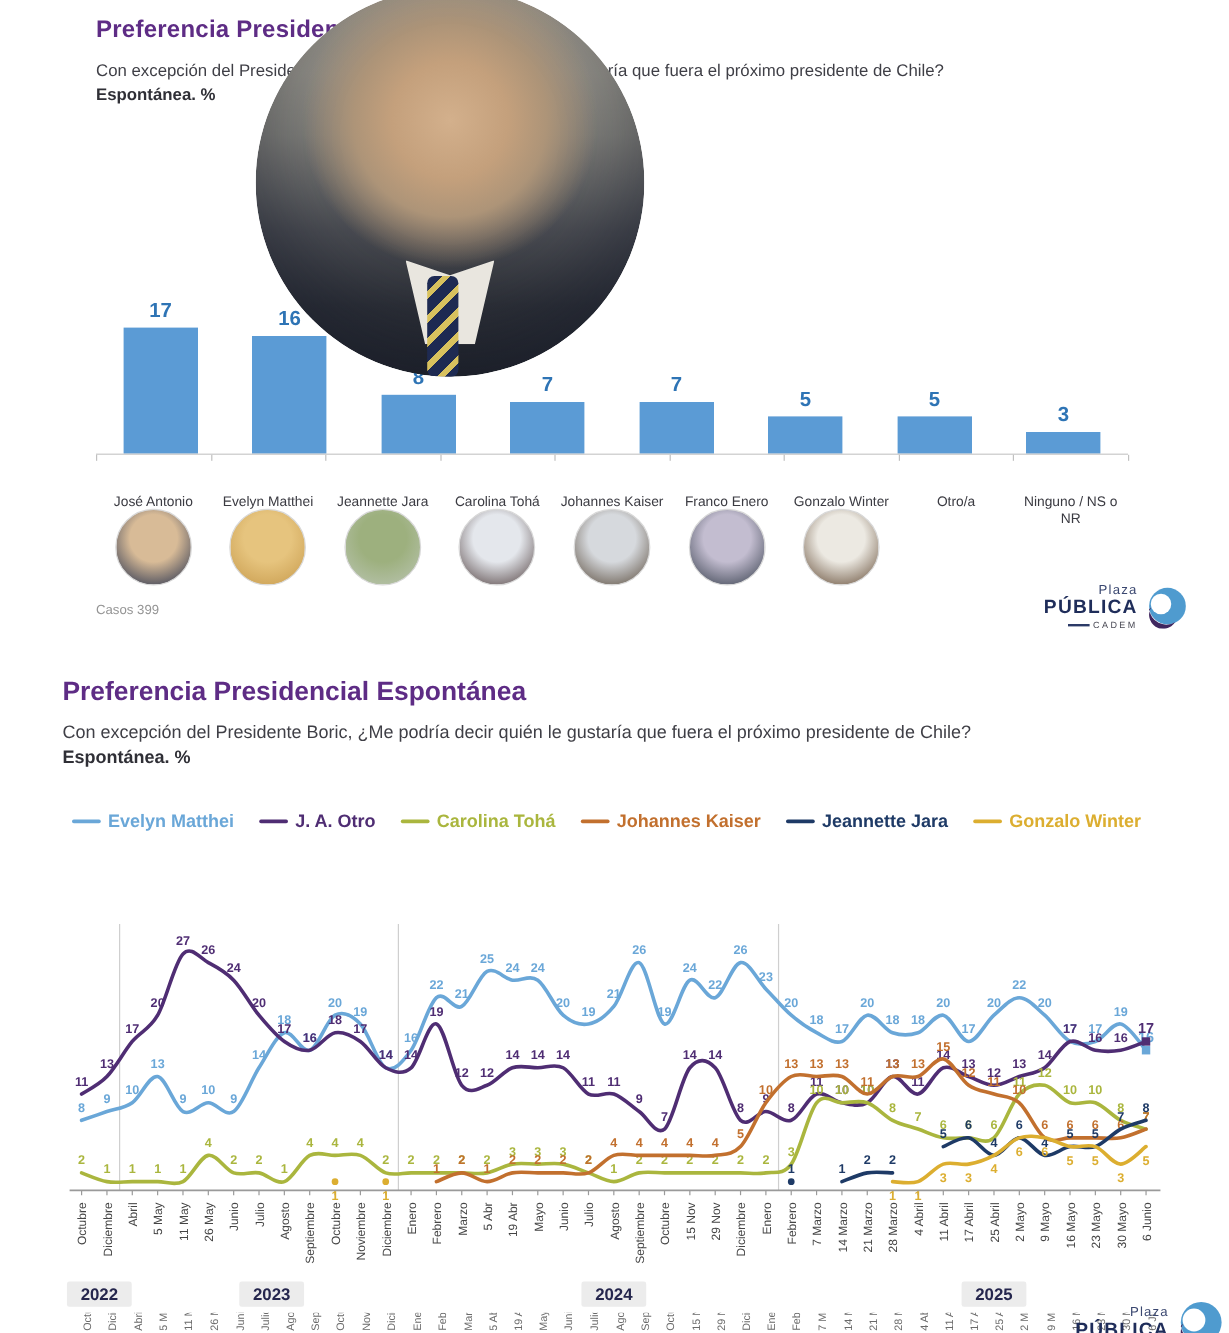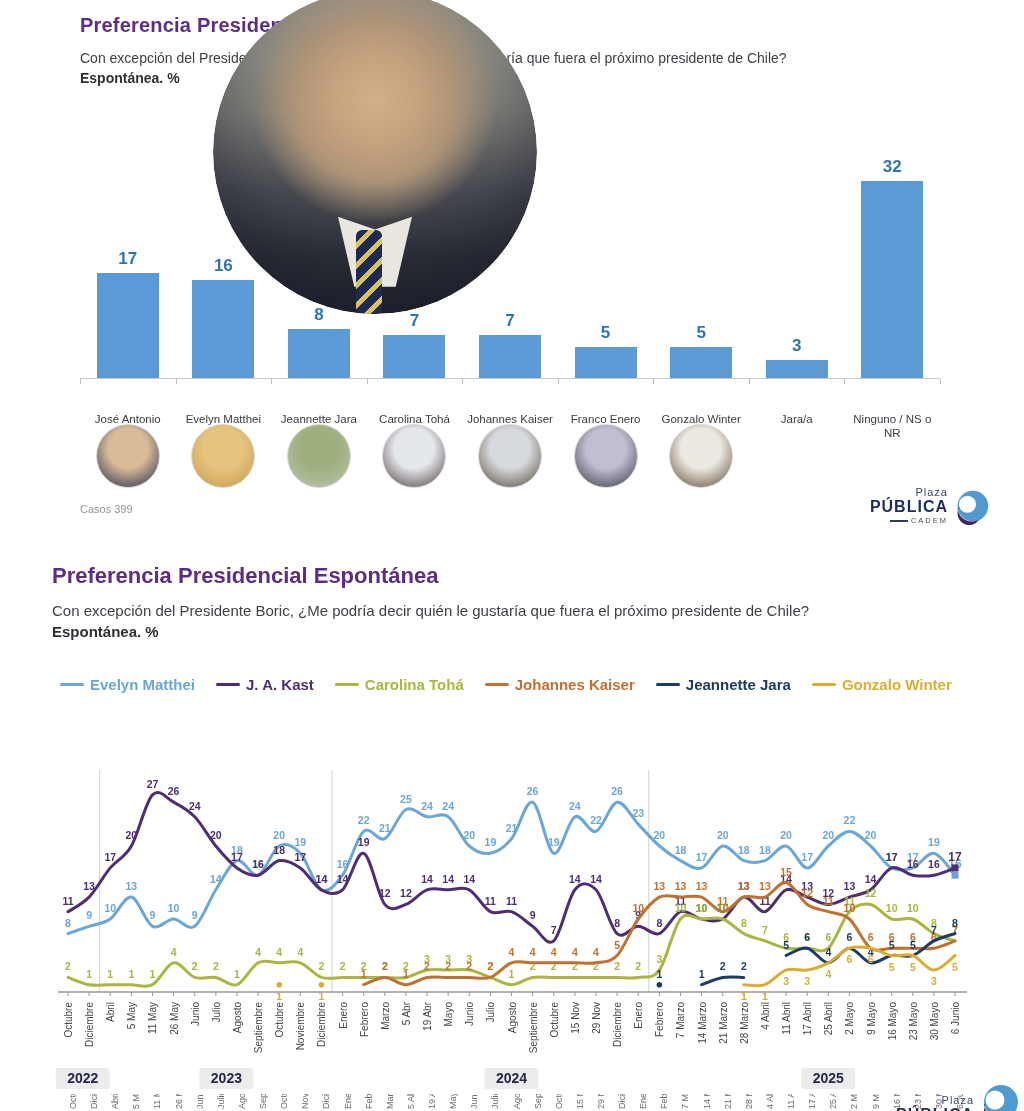--- a/index.html
+++ b/index.html
@@ -25,21 +25,21 @@
   .bar-rect{width:62px;background:#5b9bd5;}
   #bar-base{position:absolute;left:80px;top:378px;width:860px;border-top:1px solid #c9c9c9;}
   .base-tick{position:absolute;top:0;width:1px;height:5px;background:#c0c0c0;}
   #bar-cats{position:absolute;left:80px;top:384px;width:860px;display:flex;margin-top:28px;}
   .bar-cat{flex:1 1 0;text-align:center;font-size:11.5px;line-height:14px;color:#3b3b42;padding:0 4px;}
   #avatar-row{position:absolute;left:80px;top:424px;width:860px;display:flex;}
   .av-slot{flex:1 1 0;display:flex;justify-content:center;}
   .avatar{width:62px;height:62px;border-radius:50%;border:1px solid #d8d8d8;}
   .casos{position:absolute;left:80px;top:503px;font-size:11px;color:#949494;}
   
-  .logo{position:absolute;display:flex;align-items:flex-end;gap:6px;}
+  .logo{position:absolute;display:flex;align-items:center;gap:6px;}
   .logo-text{text-align:right;line-height:1;}
   .logo-plaza{font-size:11px;color:#3a4770;letter-spacing:1px;}
   .logo-publica{font-size:16px;font-weight:bold;color:#1f2d5a;letter-spacing:1px;margin-top:1px;}
   .logo-cadem{font-size:7.5px;color:#4a4a55;letter-spacing:2px;margin-top:2px;display:flex;align-items:center;justify-content:flex-end;gap:3px;}
   .cadem-line{display:inline-block;width:18px;height:2px;background:#2b3a67;}
   
   .s2-title{position:absolute;left:52px;top:563px;font-size:22px;font-weight:bold;color:#5e2c85;}
   .s2-sub{position:absolute;left:52px;top:600px;width:930px;font-size:15px;line-height:21px;color:#3f3f46;}
   .s2-sub b{color:#2f2f36;}
   #legend{position:absolute;left:60px;top:676px;width:930px;display:flex;align-items:center;}
@@ -93,24 +93,20 @@
           <div class="bar-rect" style="height: 30.75px; background: rgb(91, 155, 213);"></div>
         </div>
         <div class="bar-col">
           <div class="bar-val" style="color: rgb(46, 116, 181);">5</div>
           <div class="bar-rect" style="height: 30.75px; background: rgb(91, 155, 213);"></div>
         </div>
         <div class="bar-col">
           <div class="bar-val" style="color: rgb(46, 116, 181);">3</div>
           <div class="bar-rect" style="height: 18.45px; background: rgb(91, 155, 213);"></div>
         </div>
-        <div class="bar-col">
-          <div class="bar-val" style="color: rgb(46, 116, 181);">32</div>
-          <div class="bar-rect" style="height: 196.8px; background: rgb(91, 155, 213);"></div>
-        </div>
       </div>
   </div>
   <div id="bar-base">
       <div class="base-tick" style="left: 0px;"></div>
       <div class="base-tick" style="left: 95.5556px;"></div>
       <div class="base-tick" style="left: 191.111px;"></div>
       <div class="base-tick" style="left: 286.667px;"></div>
       <div class="base-tick" style="left: 382.222px;"></div>
       <div class="base-tick" style="left: 477.778px;"></div>
       <div class="base-tick" style="left: 573.333px;"></div>
@@ -119,21 +115,21 @@
       <div class="base-tick" style="left: 860px;"></div>
     </div>
   <div id="bar-cats">
       <div class="bar-cat">José Antonio Kast</div>
       <div class="bar-cat">Evelyn Matthei</div>
       <div class="bar-cat">Jeannette Jara</div>
       <div class="bar-cat">Carolina Tohá</div>
       <div class="bar-cat">Johannes Kaiser</div>
       <div class="bar-cat">Franco Enero</div>
       <div class="bar-cat">Gonzalo Winter</div>
-      <div class="bar-cat">Jara/a</div>
+      <div class="bar-cat">Otro/a</div>
       <div class="bar-cat">Ninguno / NS o NR</div>
     </div>
   <div id="avatar-row">
       <div class="av-slot">
         <div class="avatar" style="background: radial-gradient(circle at 50% 38%, rgb(216, 187, 151) 0px, rgb(216, 187, 151) 40%, rgb(43, 53, 80) 95%);"></div>
       </div>
       <div class="av-slot">
         <div class="avatar" style="background: radial-gradient(circle at 50% 38%, rgb(230, 196, 126) 0px, rgb(230, 196, 126) 40%, rgb(201, 157, 79) 95%);"></div>
       </div>
       <div class="av-slot">
@@ -185,21 +181,21 @@
     <b>Espontánea. %</b>
   </div>
 
   <div id="legend">
       <div class="leg-item">
         <span class="leg-dash" style="background: rgb(106, 167, 216);"></span>
         <span class="leg-label" style="color: rgb(106, 167, 216);">Evelyn Matthei</span>
       </div>
       <div class="leg-item">
         <span class="leg-dash" style="background: rgb(79, 45, 115);"></span>
-        <span class="leg-label" style="color: rgb(79, 45, 115);">J. A. Kast</span>
+        <span class="leg-label" style="color: rgb(79, 45, 115);">J. A. Otro</span>
       </div>
       <div class="leg-item">
         <span class="leg-dash" style="background: rgb(170, 182, 62);"></span>
         <span class="leg-label" style="color: rgb(170, 182, 62);">Carolina Tohá</span>
       </div>
       <div class="leg-item">
         <span class="leg-dash" style="background: rgb(194, 112, 46);"></span>
         <span class="leg-label" style="color: rgb(194, 112, 46);">Johannes Kaiser</span>
       </div>
       <div class="leg-item">

